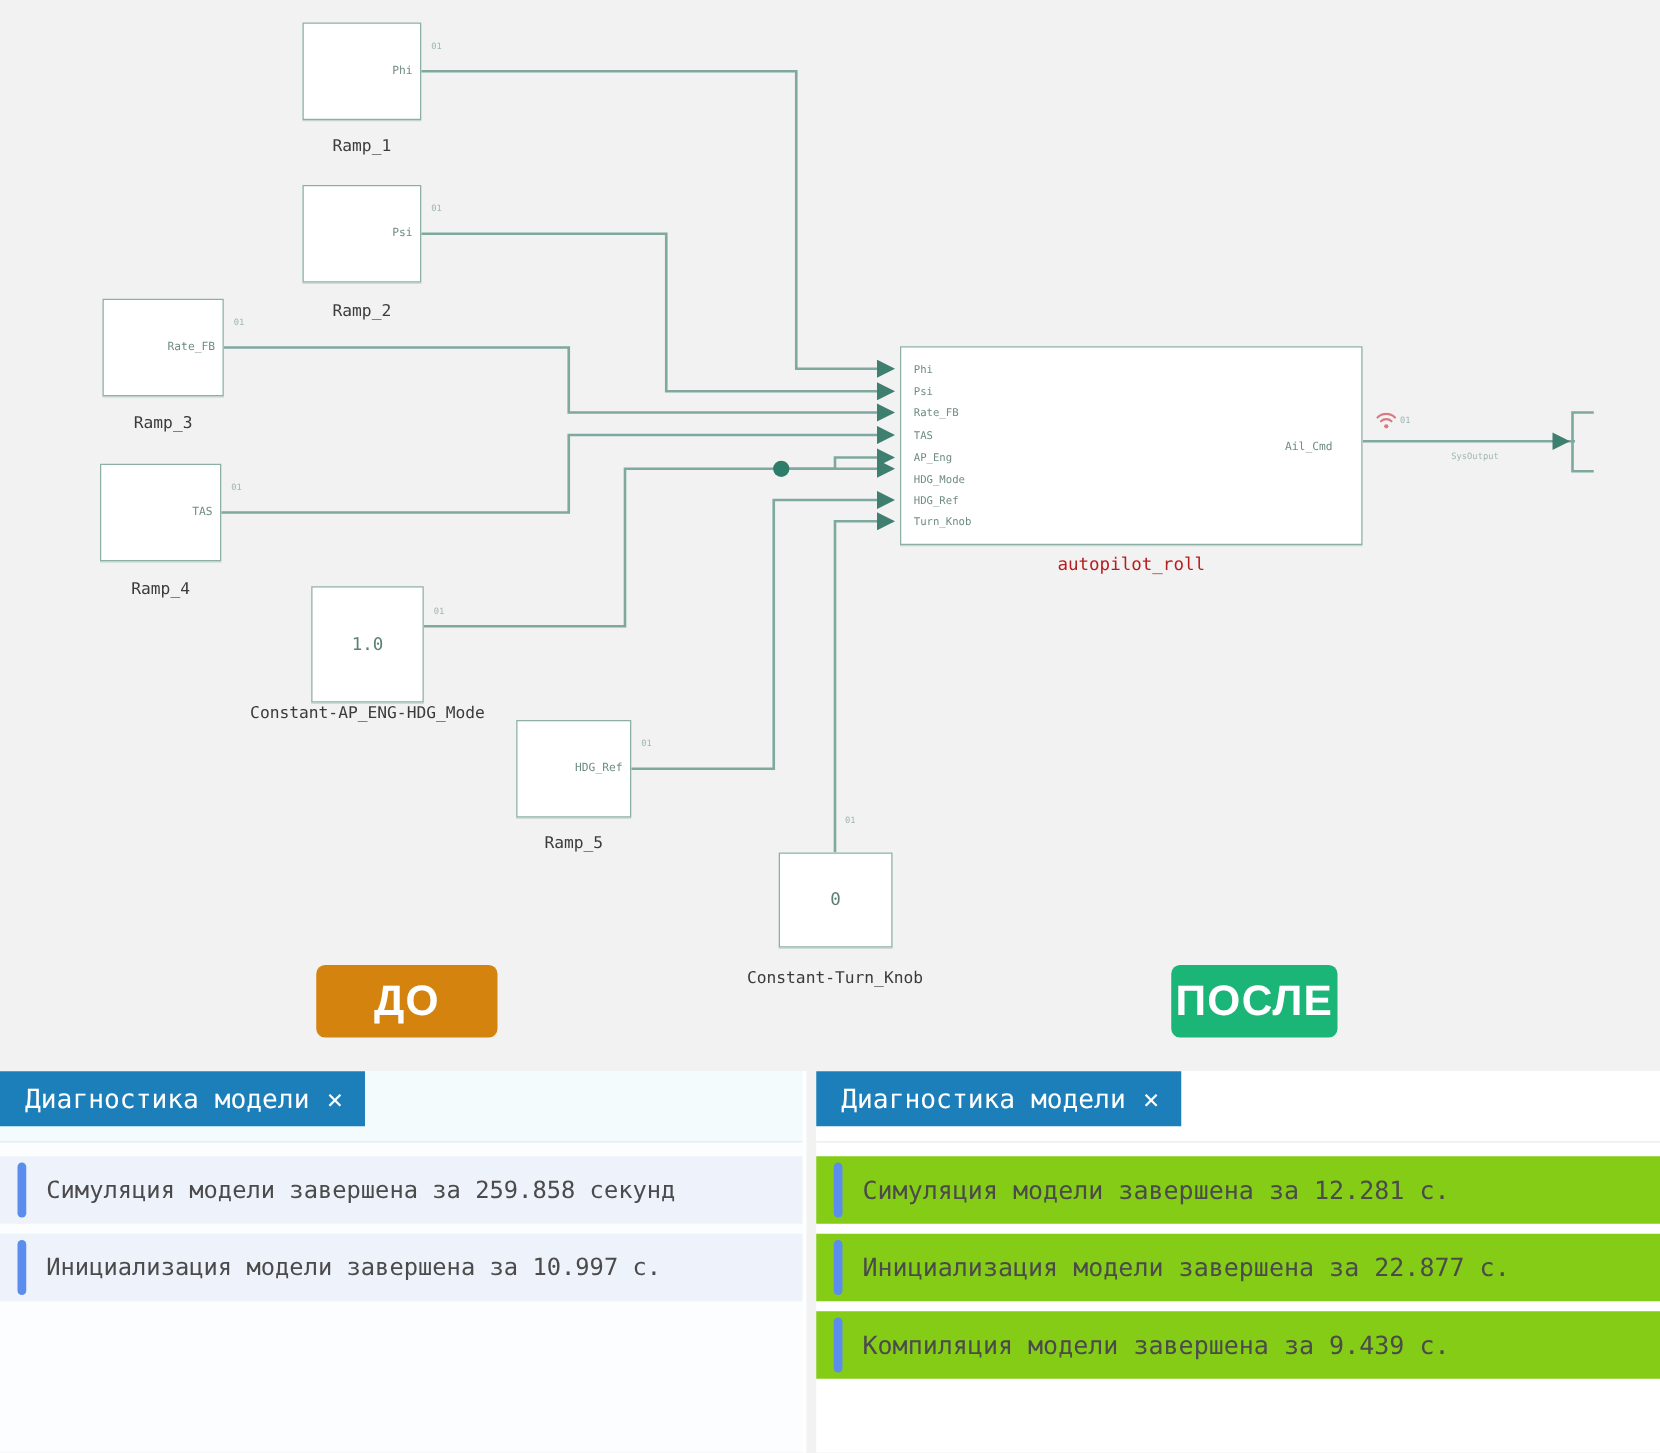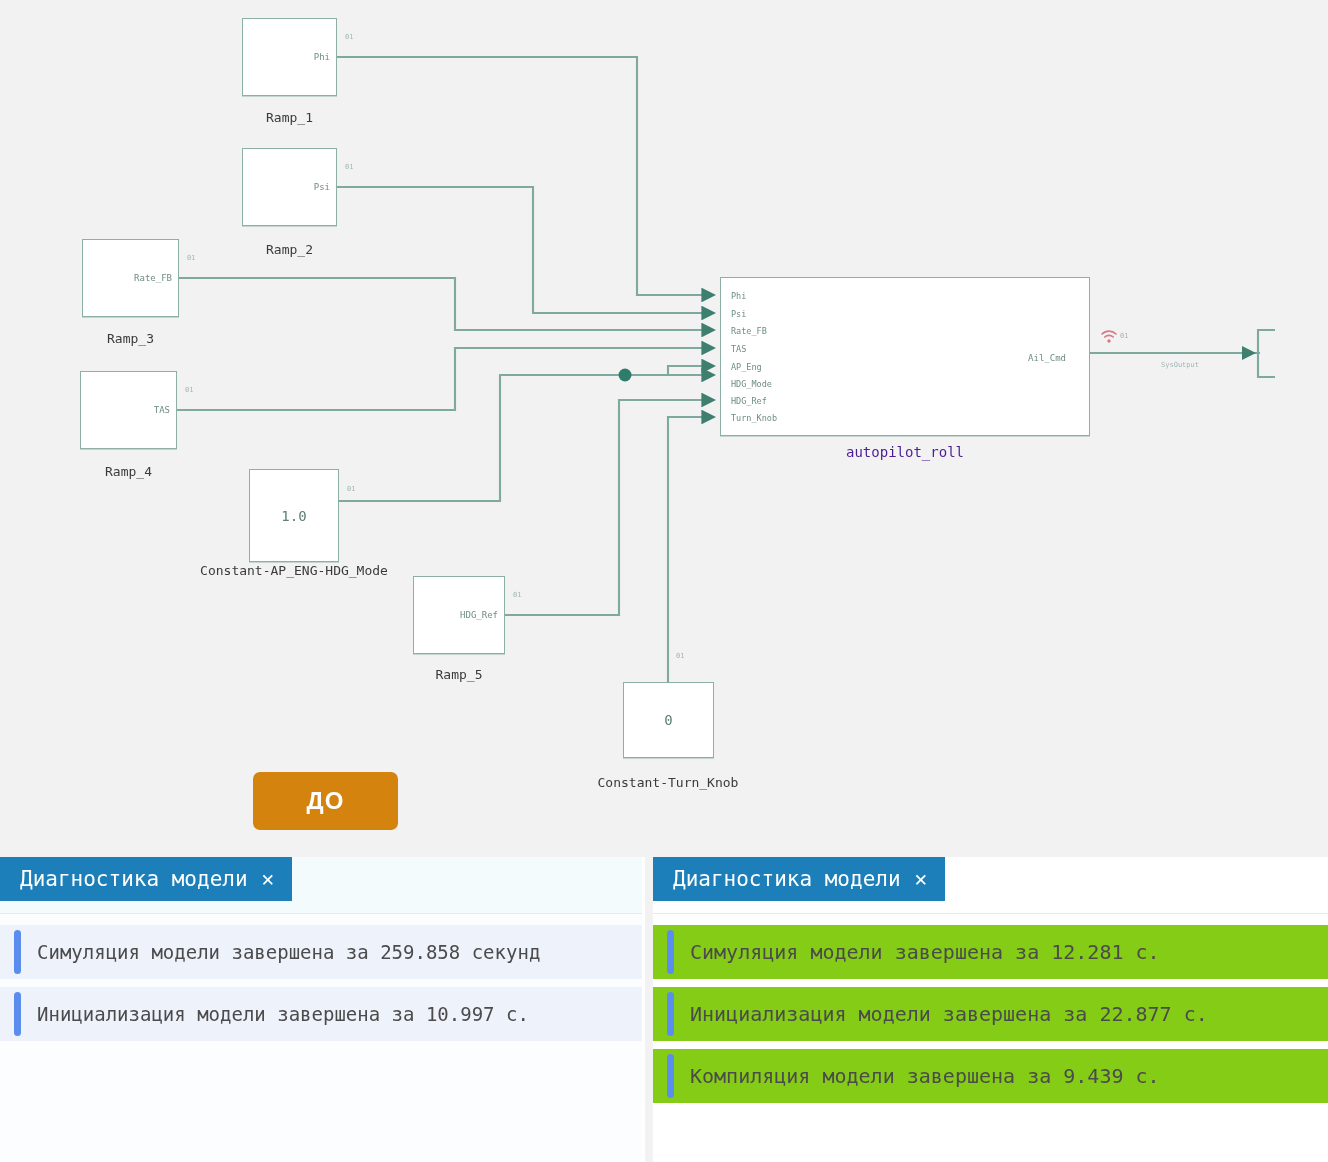--- a/index.html
+++ b/index.html
@@ -57,39 +57,39 @@
     font-family:"DejaVu Sans Mono", monospace;
     font-size:8.5px;color:#6f8d85;white-space:nowrap;line-height:1;
   }
   #subsys .out-port{
     position:absolute;right:23px;top:75px;
     font-family:"DejaVu Sans Mono", monospace;
     font-size:9px;color:#6f8d85;white-space:nowrap;
   }
   #subsys-caption{
     position:absolute;left:720px;top:444px;width:370px;text-align:center;
-    font-family:"DejaVu Sans Mono", monospace;font-size:14px;color:#4c1d95;
+    font-family:"DejaVu Sans Mono", monospace;font-size:14px;color:#b91c1c;
   }
   #sysoutput-label{
     position:absolute;left:1120px;top:361px;width:120px;text-align:center;
     font-family:"DejaVu Sans Mono", monospace;font-size:7px;color:#9fb7b1;
   }
   #wifi-wrap{position:absolute;left:1100px;top:330px;width:46px;height:16px;}
   #wifi-num{
     position:absolute;left:1120px;top:332px;
     font-family:"DejaVu Sans Mono", monospace;font-size:7px;color:#9fb7b1;
   }
 
   
   .badge{
     position:absolute;
     border-radius:7px;
     color:#ffffff;
     font-family:"Liberation Sans", sans-serif;
-    font-size:24px;font-weight:bold;
+    font-size:34px;font-weight:bold;
     display:flex;align-items:center;justify-content:center;
     letter-spacing:1px;
   }
   #badge-before{left:253px;top:772px;width:145px;height:58px;background:#d4830e;}
   #badge-after{left:937px;top:772px;width:133px;height:58px;background:#1bb577;}
 
   
   .panel{
     position:absolute;top:857px;
     background:#ffffff;
@@ -229,20 +229,21 @@
     <svg width="18" height="15" viewBox="0 0 18 15">
       <path d="M2,4 A10,10 0 0 1 16,4" stroke="#d77a86" stroke-width="1.7" fill="none" stroke-linecap="round"></path>
       <path d="M4.8,7 A6,6 0 0 1 13.2,7" stroke="#d77a86" stroke-width="1.7" fill="none" stroke-linecap="round"></path>
       <circle cx="9" cy="11" r="1.7" fill="#d77a86"></circle>
     </svg>
   </div>
   <span id="wifi-num">01</span>
   <div id="sysoutput-label">SysOutput</div>
 
   <div class="badge" id="badge-before">ДО</div>
+  <div class="badge" id="badge-after">ПОСЛЕ</div>
 </div>
 
 <div class="panel" id="panel-left">
   <div class="panel-tabbar">
     <div class="tab">
       <span class="tab-label">Диагностика модели</span>
       <span class="tab-close">✕</span>
     </div>
   </div>
   <div class="msg-list">

